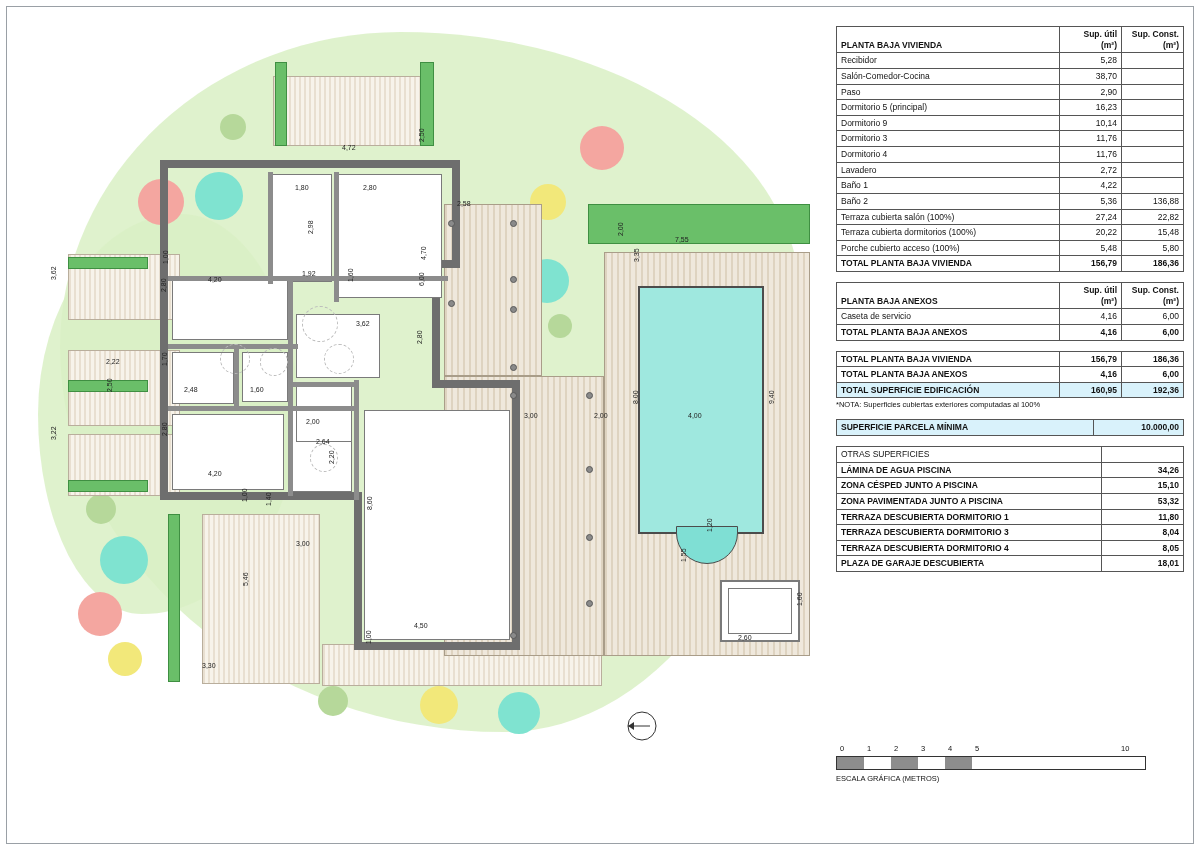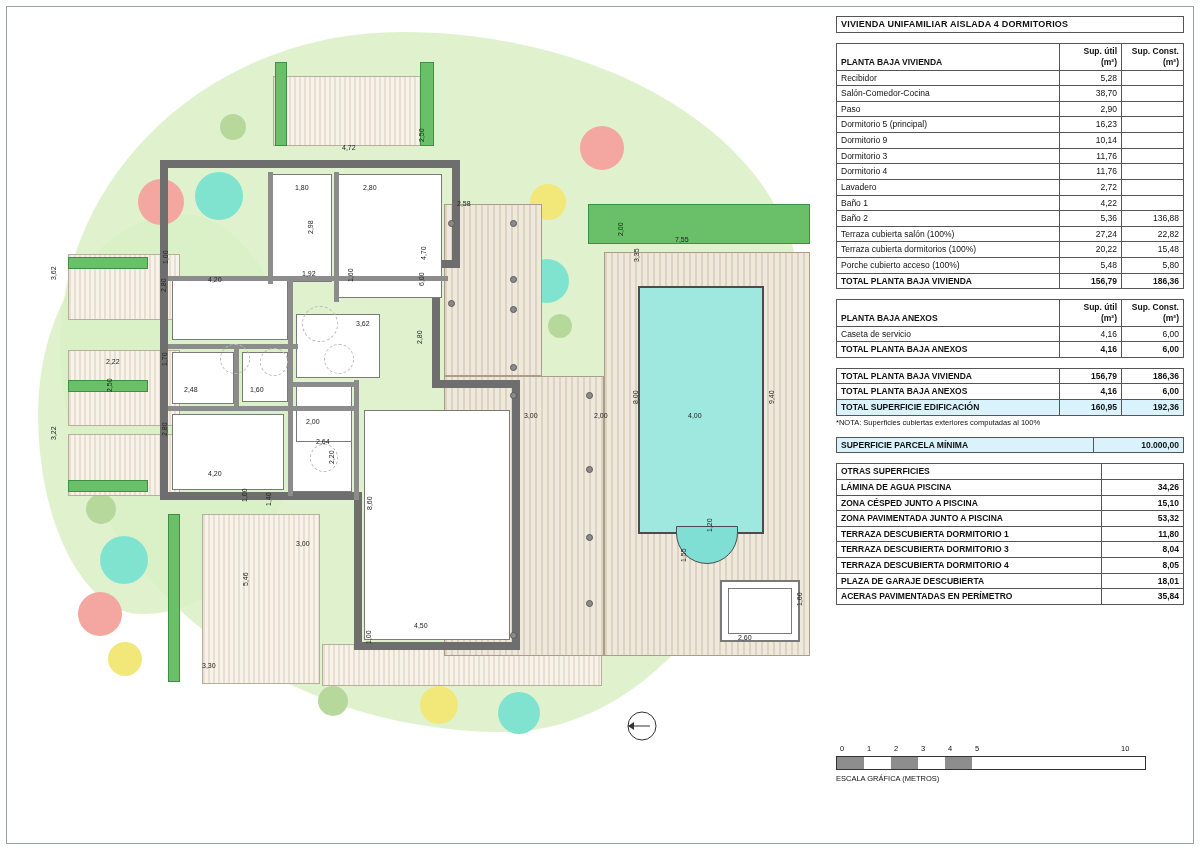--- a/index.html
+++ b/index.html
@@ -129,21 +129,21 @@
   }
   .num { text-align: right; width: 62px; }
   .bold { font-weight: bold; }
   .gap { height: 10px; }
   .note {
     font-size: 7.5px;
     color: #111;
     margin: 2px 0 0 0;
   }
   .hl td { background: #d9f2fb; font-weight: bold; }
-  .sect-title td { font-weight: bold; }
+  .sect-title td { font-weight: normal; }
 
   
   #scalebar {
     position: absolute;
     left: 836px; top: 744px;
     width: 310px;
   }
   .sb-ticks {
     position: relative;
     height: 12px;
@@ -324,27 +324,20 @@
 
     <svg style="position:absolute;left:600px;top:690px;" width="44" height="44" viewBox="0 0 44 44">
       <circle cx="22" cy="22" r="14" fill="none" stroke="#333" stroke-width="1"></circle>
       <path d="M8 22 L30 22" stroke="#333" stroke-width="1"></path>
       <path d="M8 22 L14 18 L14 26 Z" fill="#333"></path>
     </svg>
   </div>
 
   <div id="panel">
 
-    <table class="t">
-      <tbody>
-          <tr class="title-row">
-        <td>VIVIENDA UNIFAMILIAR AISLADA 4 DORMITORIOS</td>
-      </tr>
-    </tbody>
-      </table>
 
     <div class="gap"></div>
 
     <table class="t">
       <tbody>
           <tr class="hdr">
         <td>PLANTA BAJA VIVIENDA</td>
         <td class="num">
           <span>Sup. útil</span><br>
           <span>(m²)</span>
@@ -517,24 +510,20 @@
         <td class="bold">TERRAZA DESCUBIERTA DORMITORIO 3</td>
         <td class="num bold">8,04</td>
       </tr>
       <tr>
         <td class="bold">TERRAZA DESCUBIERTA DORMITORIO 4</td>
         <td class="num bold">8,05</td>
       </tr>
       <tr>
         <td class="bold">PLAZA DE GARAJE DESCUBIERTA</td>
         <td class="num bold">18,01</td>
-      </tr>
-      <tr>
-        <td class="bold">ACERAS PAVIMENTADAS EN PERÍMETRO</td>
-        <td class="num bold">35,84</td>
       </tr>
     </tbody>
       </table>
   </div>
 
   <div id="scalebar">
     <div class="sb-ticks">
       <span style="left:4px;">0</span>
       <span style="left:31px;">1</span>
       <span style="left:58px;">2</span>

